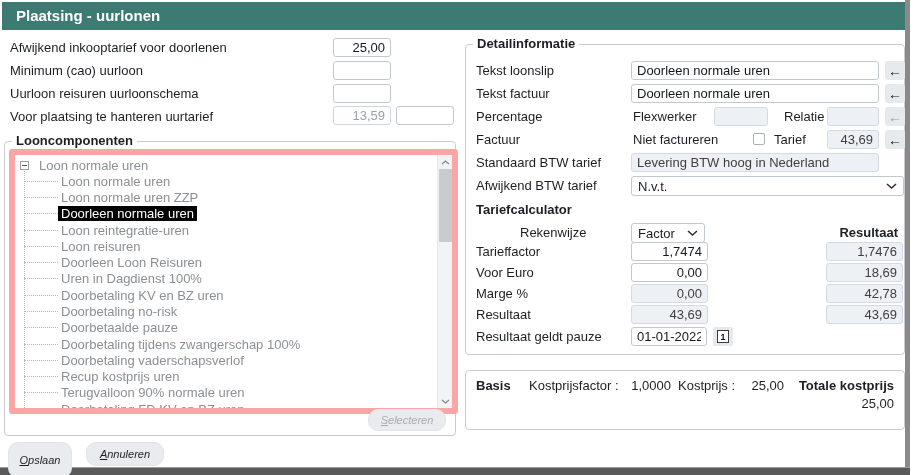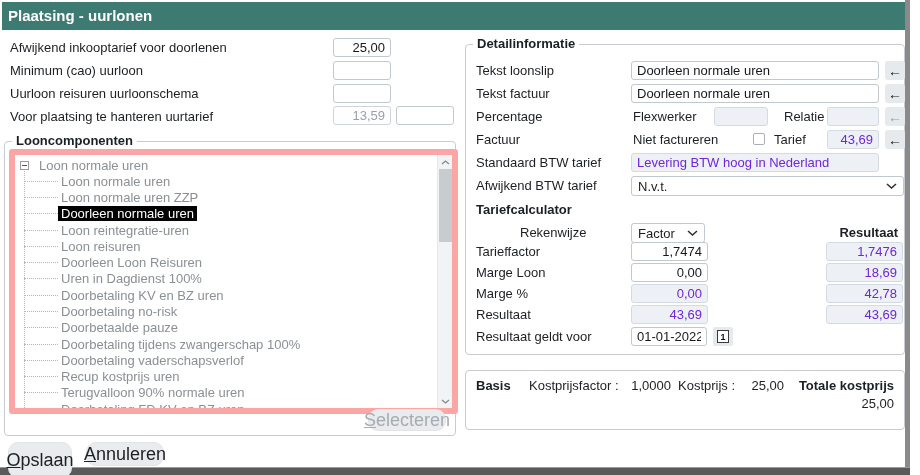--- a/index.html
+++ b/index.html
@@ -4,34 +4,34 @@
 <style>
   html,body{margin:0;padding:0;}
   body{
     width:920px;height:475px;position:relative;overflow:hidden;
     background:#ffffff;font-family:"Liberation Sans",sans-serif;
     font-size:13px;color:#1c1f23;
   }
   .abs{position:absolute;}
   
   .titlebar{left:2px;top:2px;width:903px;height:28px;background:#3d7a72;
-    color:#fff;font-weight:bold;font-size:15px;line-height:28px;padding-left:6px;box-sizing:border-box;}
+    color:#fff;font-weight:bold;font-size:15px;line-height:28px;padding-left:14px;box-sizing:border-box;}
   .frame-right{left:905px;top:0;width:5px;height:467px;background:#8a8a8a;}
   .frame-bottom{left:0;top:467px;width:910px;height:8px;background:#5a5a5a;border-top:1px solid #9b9b9b;box-sizing:border-box;}
   
   .lbl{white-space:nowrap;}
   .bold{font-weight:bold;}
   .inp{height:19px;box-sizing:border-box;border:1px solid #c2c8d0;border-radius:3px;
        background:#fff;color:#15181c;font-family:"Liberation Sans",sans-serif;font-size:13px;
        padding:0 5px;outline:none;}
   .num{text-align:right;}
-  .dis{background:#edf1f6;border-color:#d4dae3;color:#6d28d9;}
+  .dis{background:#edf1f6;border-color:#d4dae3;color:#404040;}
   .dis-white{background:#fefefe;border-color:#ced4db;color:#9aa1a9;}
   .btn{background:#e9ebee;border:1px solid #e2e4e7;border-radius:10px;box-sizing:border-box;
-       display:flex;align-items:center;justify-content:center;font-size:18px;color:#1c1f23;cursor:pointer;}
+       display:flex;align-items:center;justify-content:center;font-size:11px;color:#1c1f23;cursor:pointer;font-style:italic;}
   .btn.disabled{color:#a6acb2;cursor:default;}
   .key{text-decoration:underline;}
   .arrowbtn{width:20px;height:19px;background:#e7eaed;border-radius:3px;display:flex;
        align-items:center;justify-content:center;font-size:14px;font-weight:bold;color:#141414;cursor:pointer;}
   .arrowbtn.disabled{color:#9aa0a6;}
   .fieldset{border:1px solid #c8ccd1;border-radius:4px;box-sizing:border-box;background:#fff;}
   .legend{position:absolute;top:-9px;left:7px;background:#fff;padding:0 4px;font-weight:bold;}
   .select{box-sizing:border-box;height:20px;border:1px solid #c2c8d0;border-radius:3px;background:#fff;
        display:flex;align-items:center;padding:0 6px;cursor:pointer;}
   .select .val{flex:1;}
@@ -231,33 +231,33 @@
     <svg width="11" height="6" viewBox="0 0 11 6">
         <polyline points="1,1 5.5,5 10,1" fill="none" stroke="#2b2e31" stroke-width="1.5"></polyline>
       </svg>
   </div>
   <div class="abs lbl bold num" style="left:360px;top:180px;width:72px;">Resultaat</div>
 
   <div class="abs lbl" style="left:10px;top:199px;">Tarieffactor</div>
   <input class="abs inp num" style="left: 165px; top: 197px; width: 77px;" value="1,7474">
   <input class="abs inp num dis" style="left: 360px; top: 197px; width: 77px;" readonly="" value="1,7476">
 
-  <div class="abs lbl" style="left:10px;top:220px;">Marge Loon</div>
+  <div class="abs lbl" style="left:10px;top:220px;">Voor Euro</div>
   <input class="abs inp num" style="left: 165px; top: 218px; width: 77px;" value="0,00">
   <input class="abs inp num dis" style="left: 360px; top: 218px; width: 77px;" readonly="" value="18,69">
 
   <div class="abs lbl" style="left:10px;top:241px;">Marge %</div>
   <input class="abs inp num dis" style="left: 165px; top: 239px; width: 77px;" readonly="" value="0,00">
   <input class="abs inp num dis" style="left: 360px; top: 239px; width: 77px;" readonly="" value="42,78">
 
   <div class="abs lbl" style="left:10px;top:262px;">Resultaat</div>
   <input class="abs inp num dis" style="left: 165px; top: 260px; width: 77px;" readonly="" value="43,69">
   <input class="abs inp num dis" style="left: 360px; top: 260px; width: 77px;" readonly="" value="43,69">
 
-  <div class="abs lbl" style="left:10px;top:284px;">Resultaat geldt voor</div>
+  <div class="abs lbl" style="left:10px;top:284px;">Resultaat geldt pauze</div>
   <input class="abs inp" style="left: 165px; top: 282px; width: 76px; text-align: center;" value="01-01-2022">
   <div class="abs calbtn" style="left:247px;top:282px;">
     <span class="calpage">1</span>
   </div>
 </div>
 
 <div class="abs fieldset" style="left:465px;top:370px;width:440px;height:60px;">
   <div class="abs lbl bold" style="left:10px;top:7px;">Basis</div>
   <div class="abs lbl" style="left:63px;top:7px;">Kostprijsfactor :</div>
   <div class="abs lbl num" style="left:150px;top:7px;width:55px;">1,0000</div>

